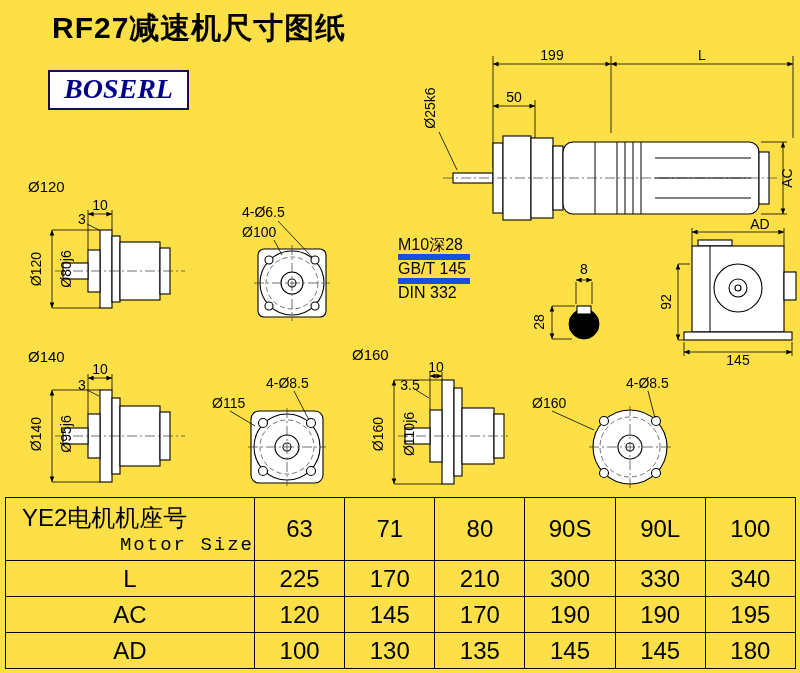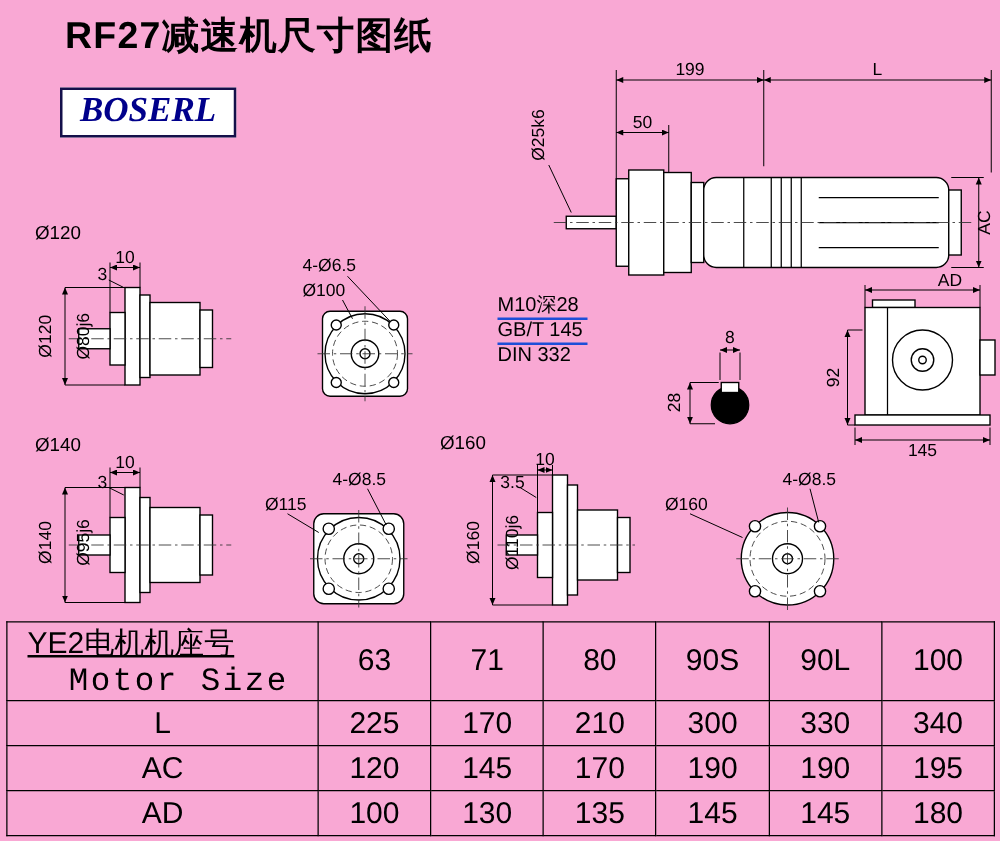--- a/index.html
+++ b/index.html
@@ -1,36 +1,36 @@
 <!DOCTYPE html>
 <html><head>
 <meta charset="utf-8">
 <style>
   html,body { margin:0; padding:0; background:#fff; font-family:"Liberation Sans", sans-serif; }
-  .canvas { position:relative; width:800px; height:673px; background:#f9a8d4; overflow:hidden; color:#000; }
+  .canvas { position:relative; width:800px; height:673px; background:#fde047; overflow:hidden; color:#000; }
   .abs { position:absolute; }
   .title { left:52px; top:8px; font-size:30px; font-weight:bold; letter-spacing:1px; }
   .brand { left:48px; top:70px; border:2px solid #14104a; padding:1px 14px 3px 14px;
            font-family:"Liberation Serif", serif; font-size:28px; font-weight:bold; color:#00008B; background:#fff;font-style:italic; }
   .view-label { font-size:15px; }
   .notes { left:398px; top:236px; font-size:16px; line-height:18px; }
-  .notes .nl { display:inline-block; min-width:72px; border-bottom:2px solid #1d4ed8; }
+  .notes .nl { display:inline-block; min-width:72px; border-bottom:6px solid #1d4ed8; }
   .notes .nl3 { border-bottom:none; }
   svg { overflow:visible; }
   svg text { font-size:14px; fill:#000; font-family:"Liberation Sans", sans-serif; }
   .ln  { stroke:#000; stroke-width:1; fill:none; }
   .body{ stroke:#000; stroke-width:1.1; fill:#fff; }
   .ext { stroke:#000; stroke-width:0.8; fill:none; }
   .cl  { stroke:#333; stroke-width:0.7; stroke-dasharray:10 3 2 3; fill:none; }
   .bc  { stroke:#333; stroke-width:0.7; stroke-dasharray:5 3; fill:none; }
   .size-table { position:absolute; left:5px; top:497px; width:791px; border-collapse:collapse; table-layout:fixed; }
   .size-table td { border:1px solid #000; text-align:center; font-size:24px; height:35px; padding:0; }
   .size-table tr.head td { height:62px; }
-  .size-table .cn { font-size:24px; text-align:left; padding-left:16px;text-decoration:underline; }
-  .size-table .en { font-family:"Liberation Mono", monospace; font-size:26px; text-align:center; padding-left:26px; letter-spacing:2px; }
+  .size-table .cn { font-size:24px; text-align:left; padding-left:16px; }
+  .size-table .en { font-family:"Liberation Mono", monospace; font-size:19px; text-align:right; padding-left:26px; letter-spacing:2px; }
 </style>
 </head>
 <body>
 
 <div class="canvas">
 
   <svg width="0" height="0" class="abs" style="left:0;top:0">
     <defs>
       <marker id="arr" markerWidth="8" markerHeight="8" refX="7" refY="3" orient="auto">
           <path d="M0,0 L7,3 L0,6 Z" fill="#000"></path>

